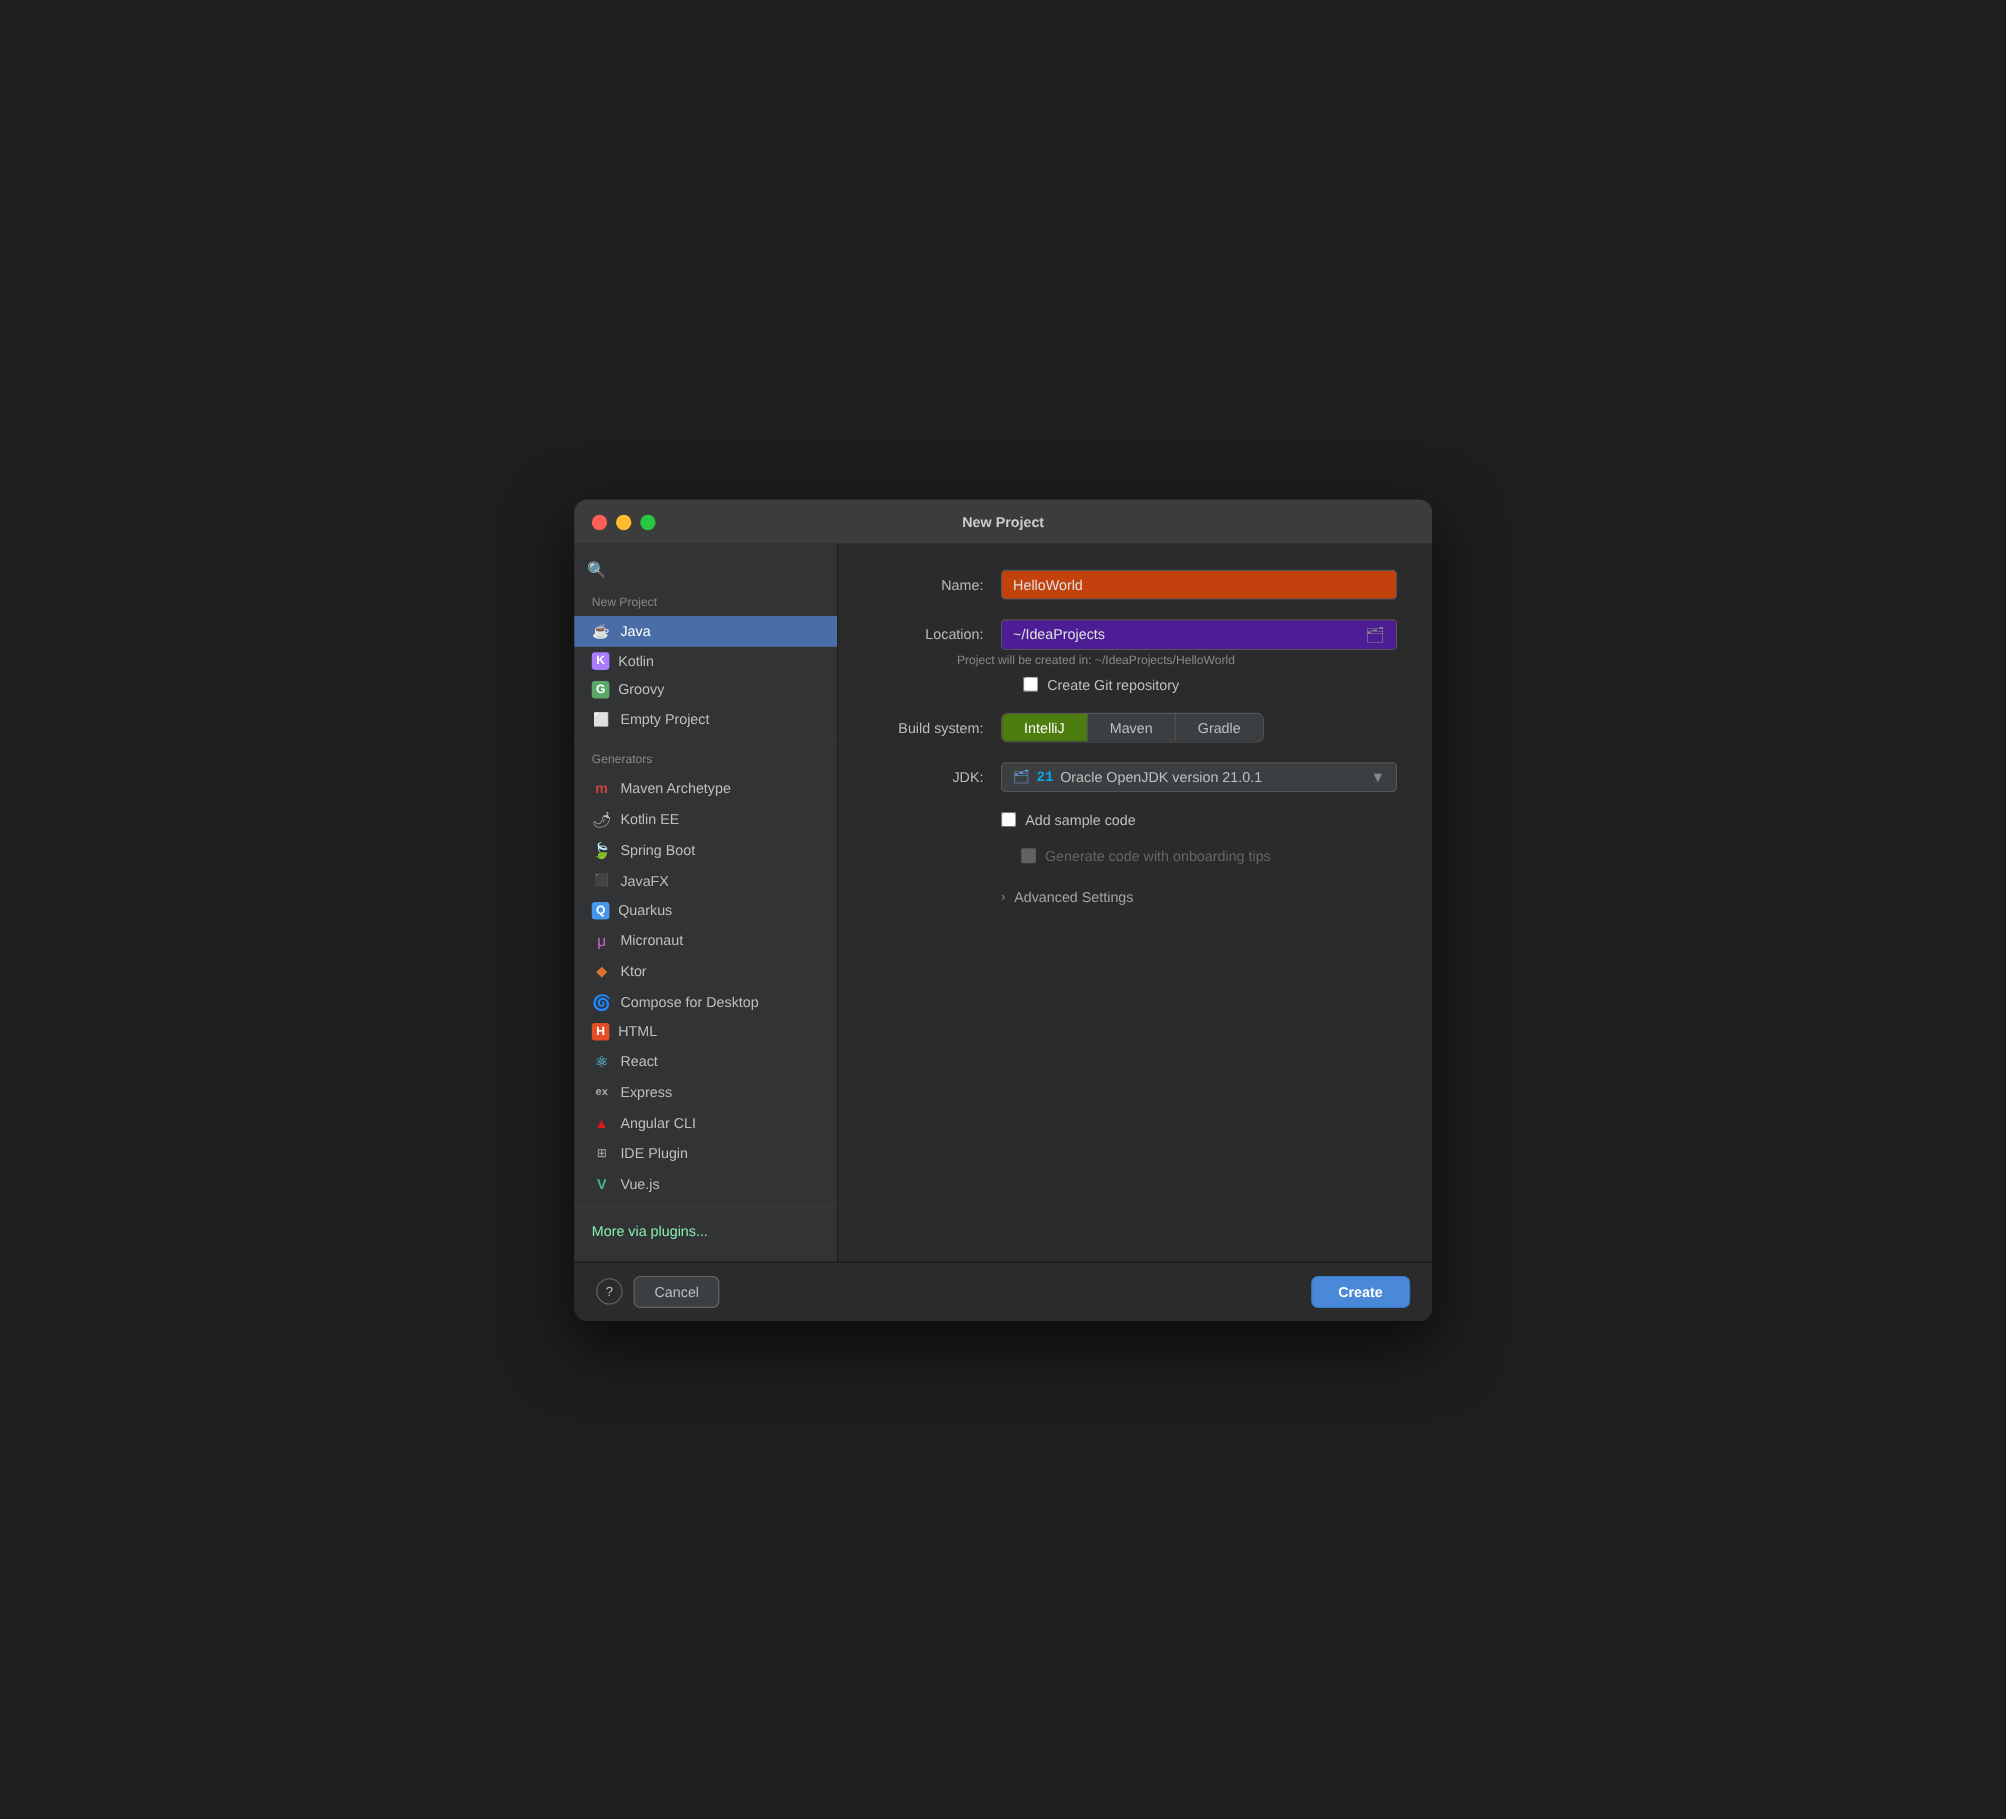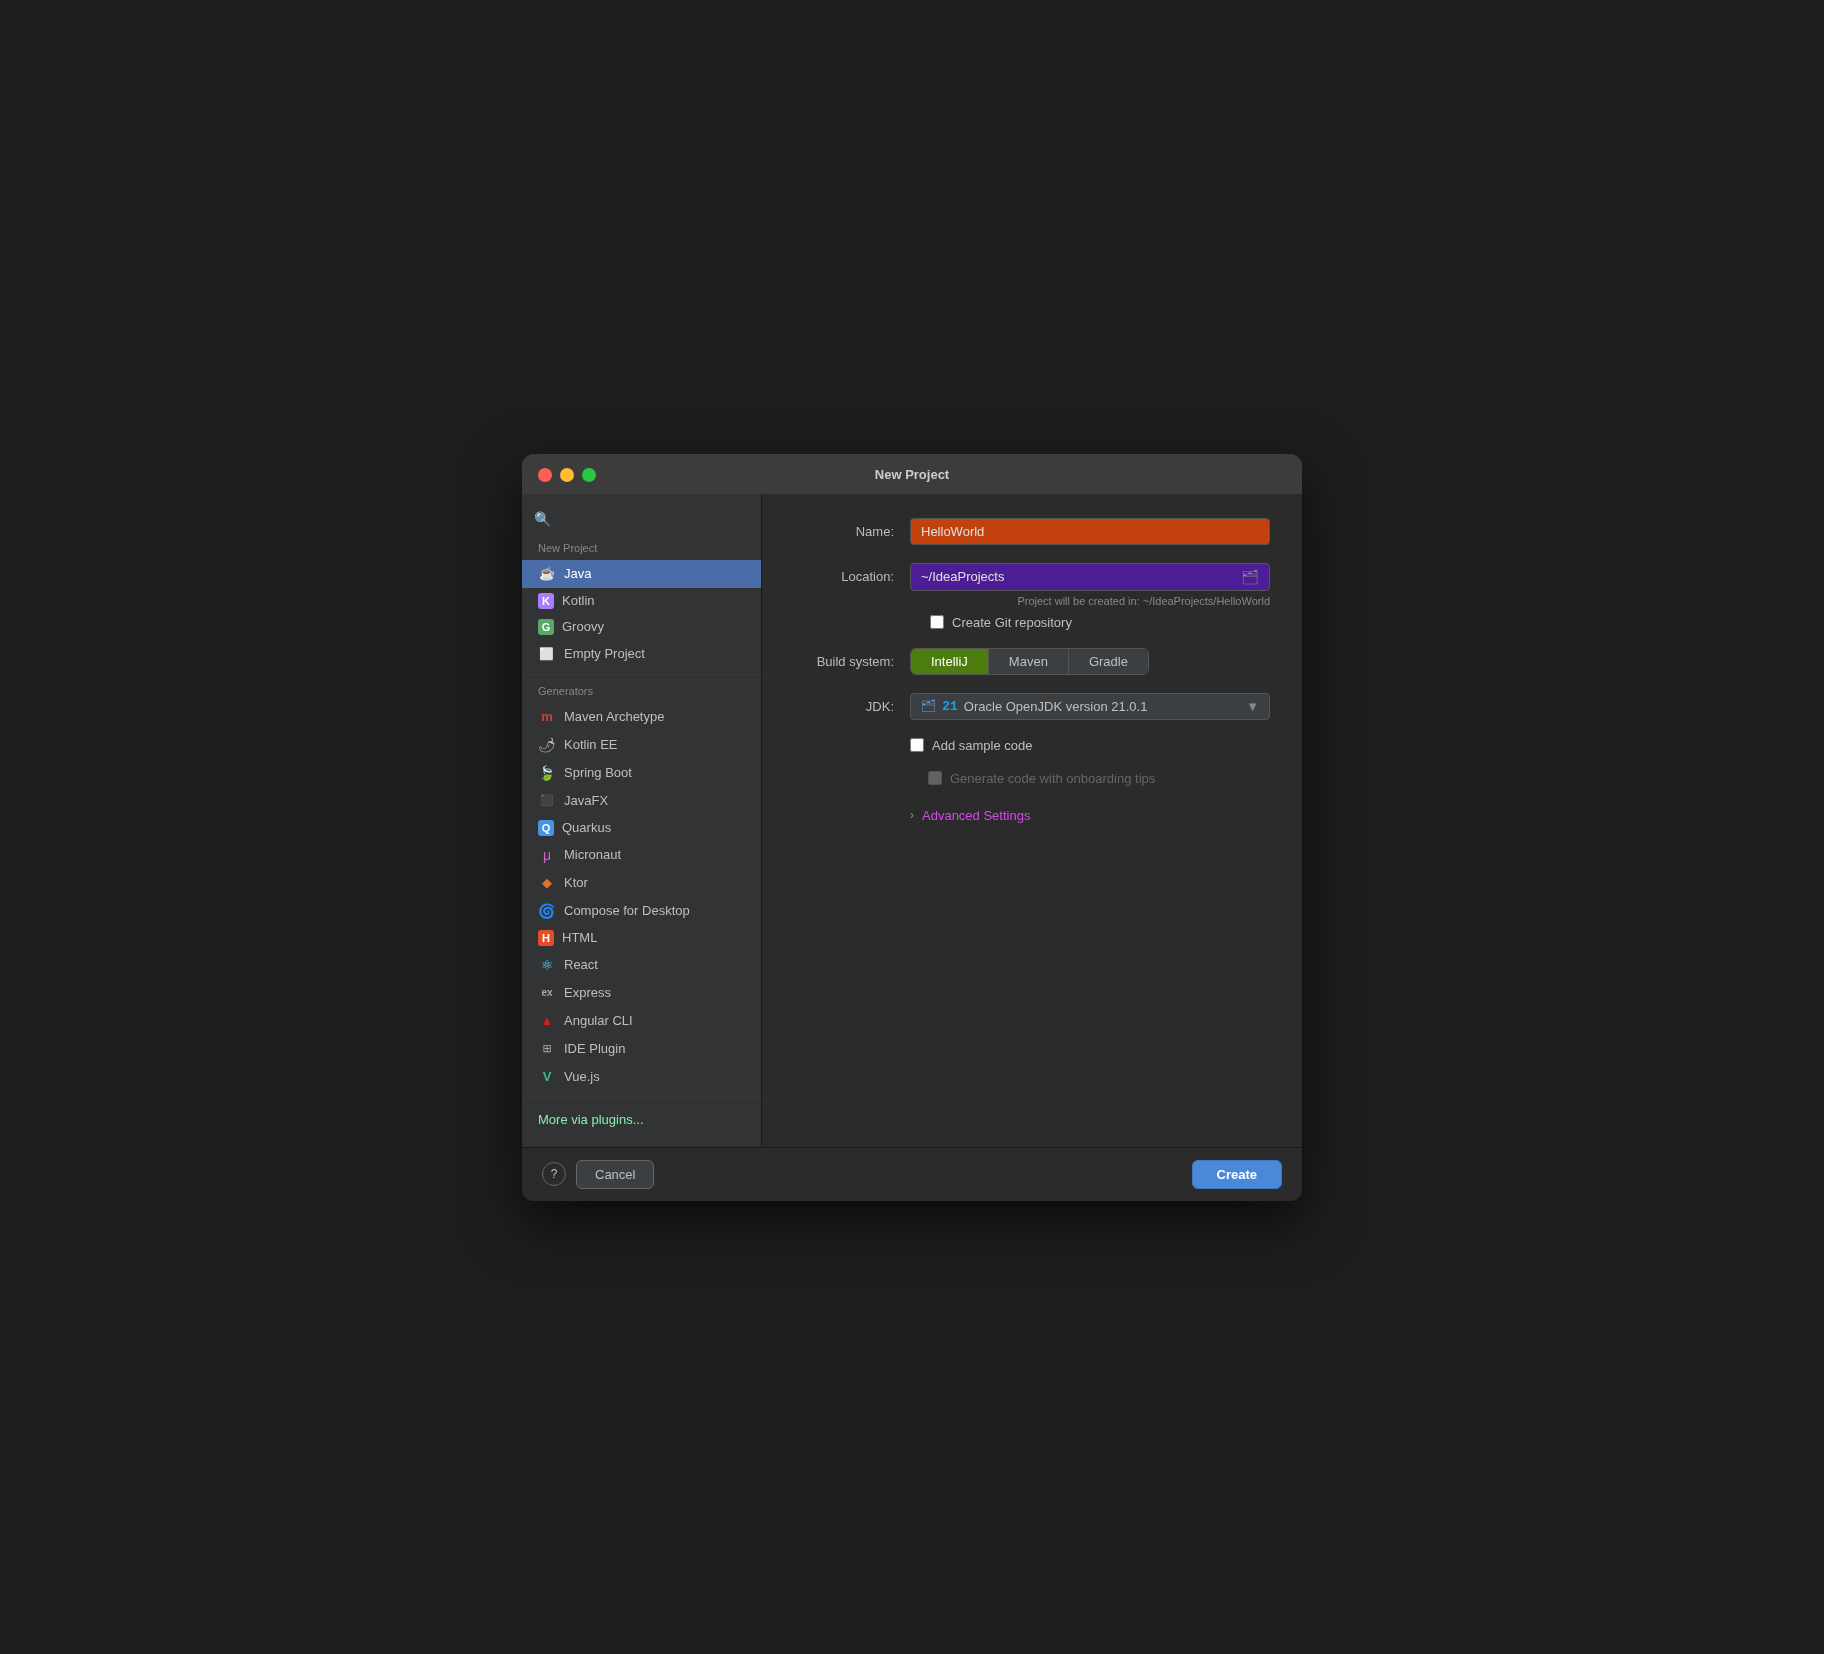--- a/index.html
+++ b/index.html
@@ -161,22 +161,21 @@
     }
     .folder-icon-btn {
       color: #888;
       cursor: pointer;
       font-size: 14px;
       margin-left: 4px;
     }
     .hint-text {
       color: #888;
       font-size: 11px;
-      margin-left: 116px;
-      text-align: right;
+      margin-left: 76px;
     }
     .checkbox-row {
       display: flex;
       align-items: center;
       gap: 8px;
       margin-left: 116px;
       padding-left: 20px;
     }
     .checkbox-label {
       color: #bfbfbf;
@@ -245,21 +244,21 @@
       align-items: center;
       gap: 8px;
       cursor: pointer;
       padding: 4px 0;
     }
     .chevron-icon {
       color: #888;
       font-size: 12px;
     }
     .advanced-label {
-      color: #d946ef;
+      color: #a3a3a3;
       font-size: 13px;
     }
     .sample-code-row {
       display: flex;
       align-items: center;
       gap: 8px;
     }
     .disabled-label {
       color: #666;
       font-size: 13px;

